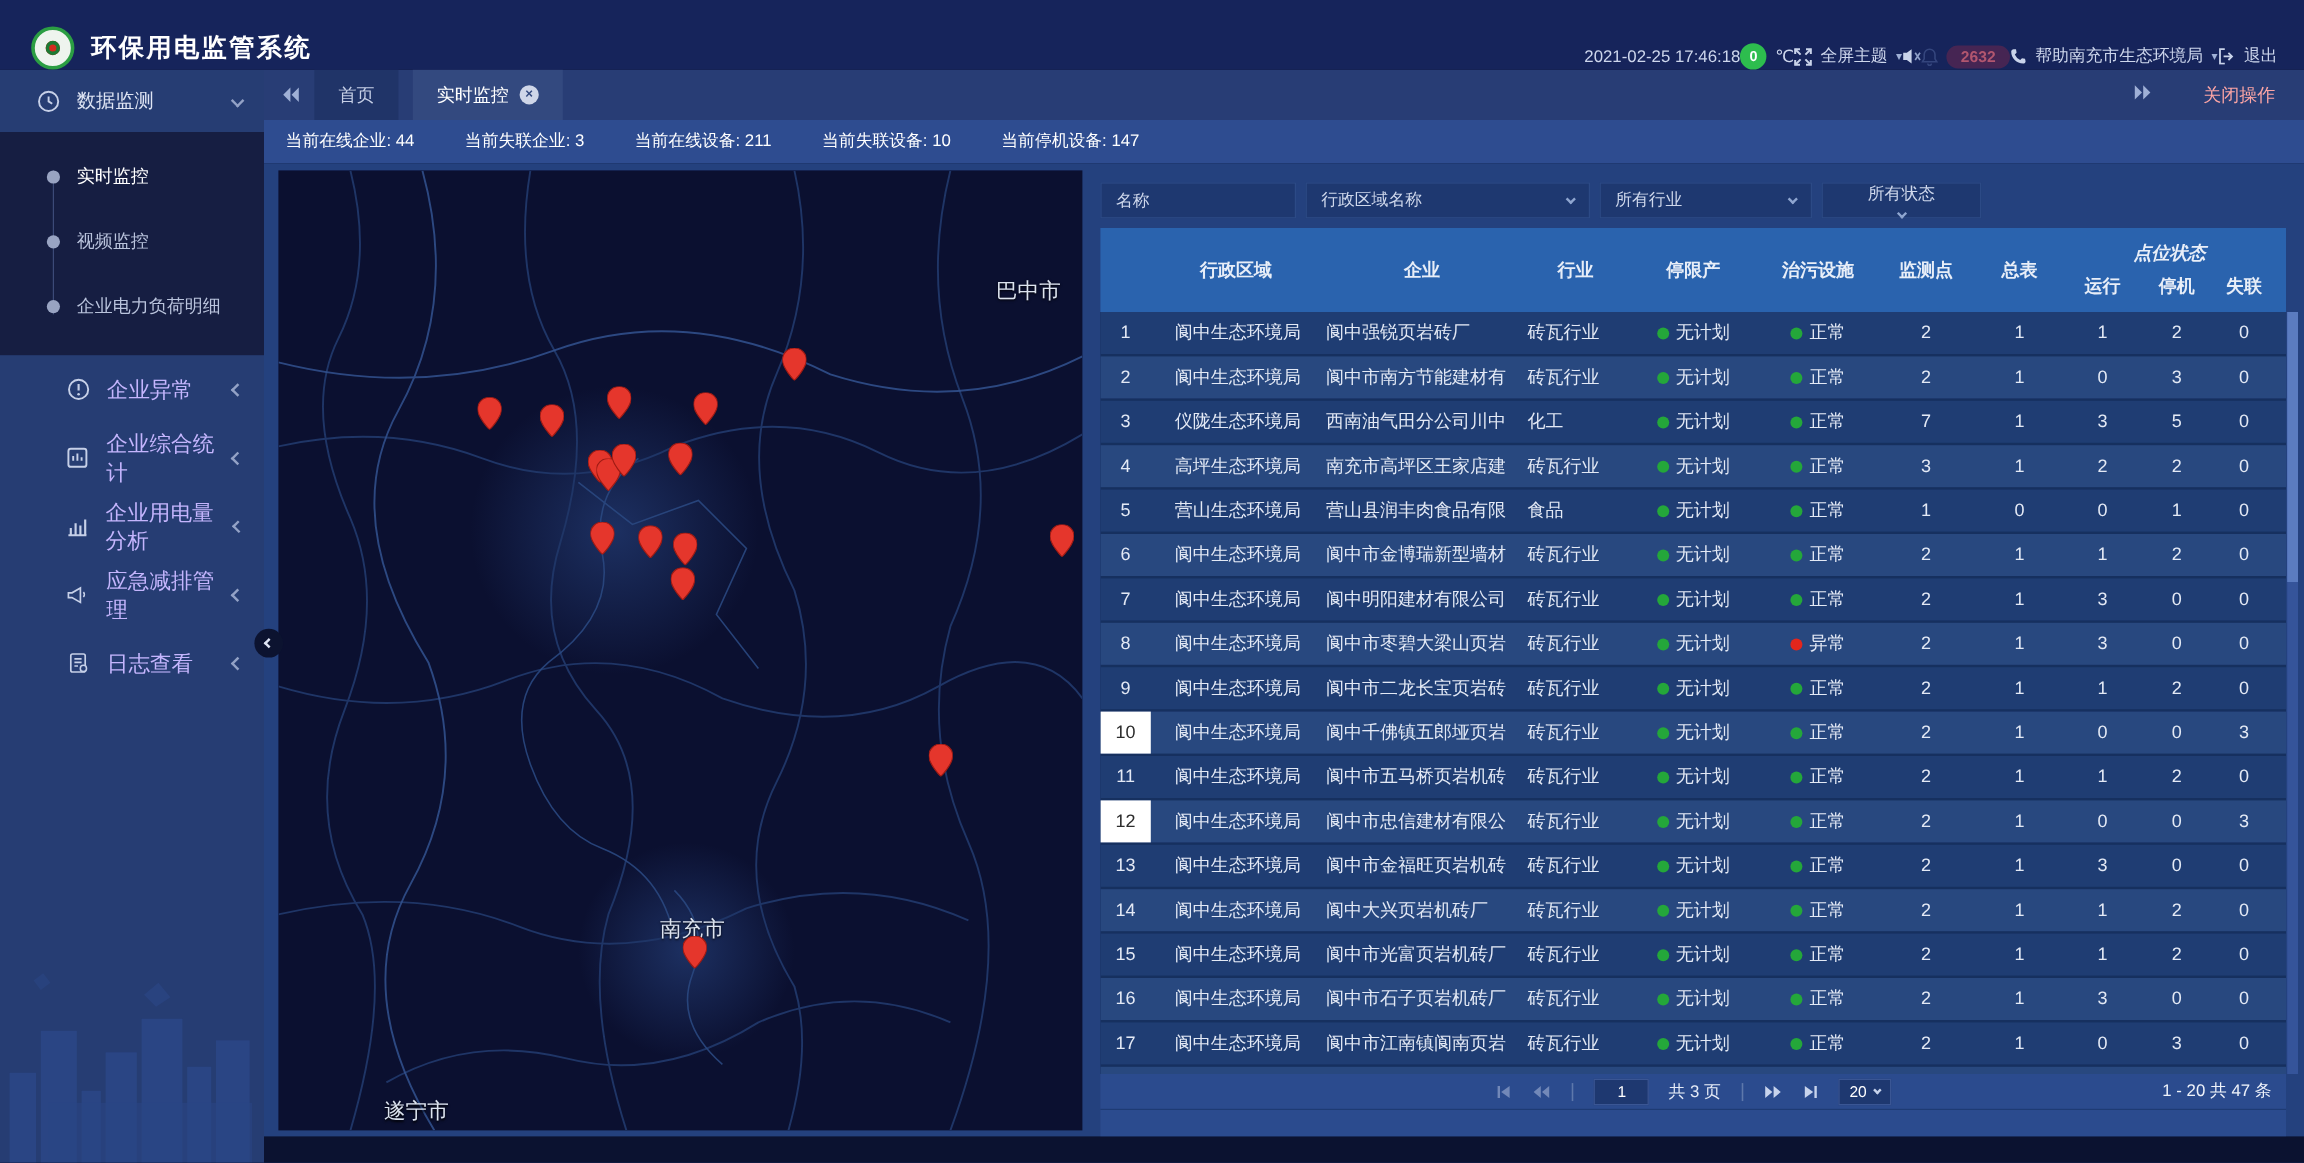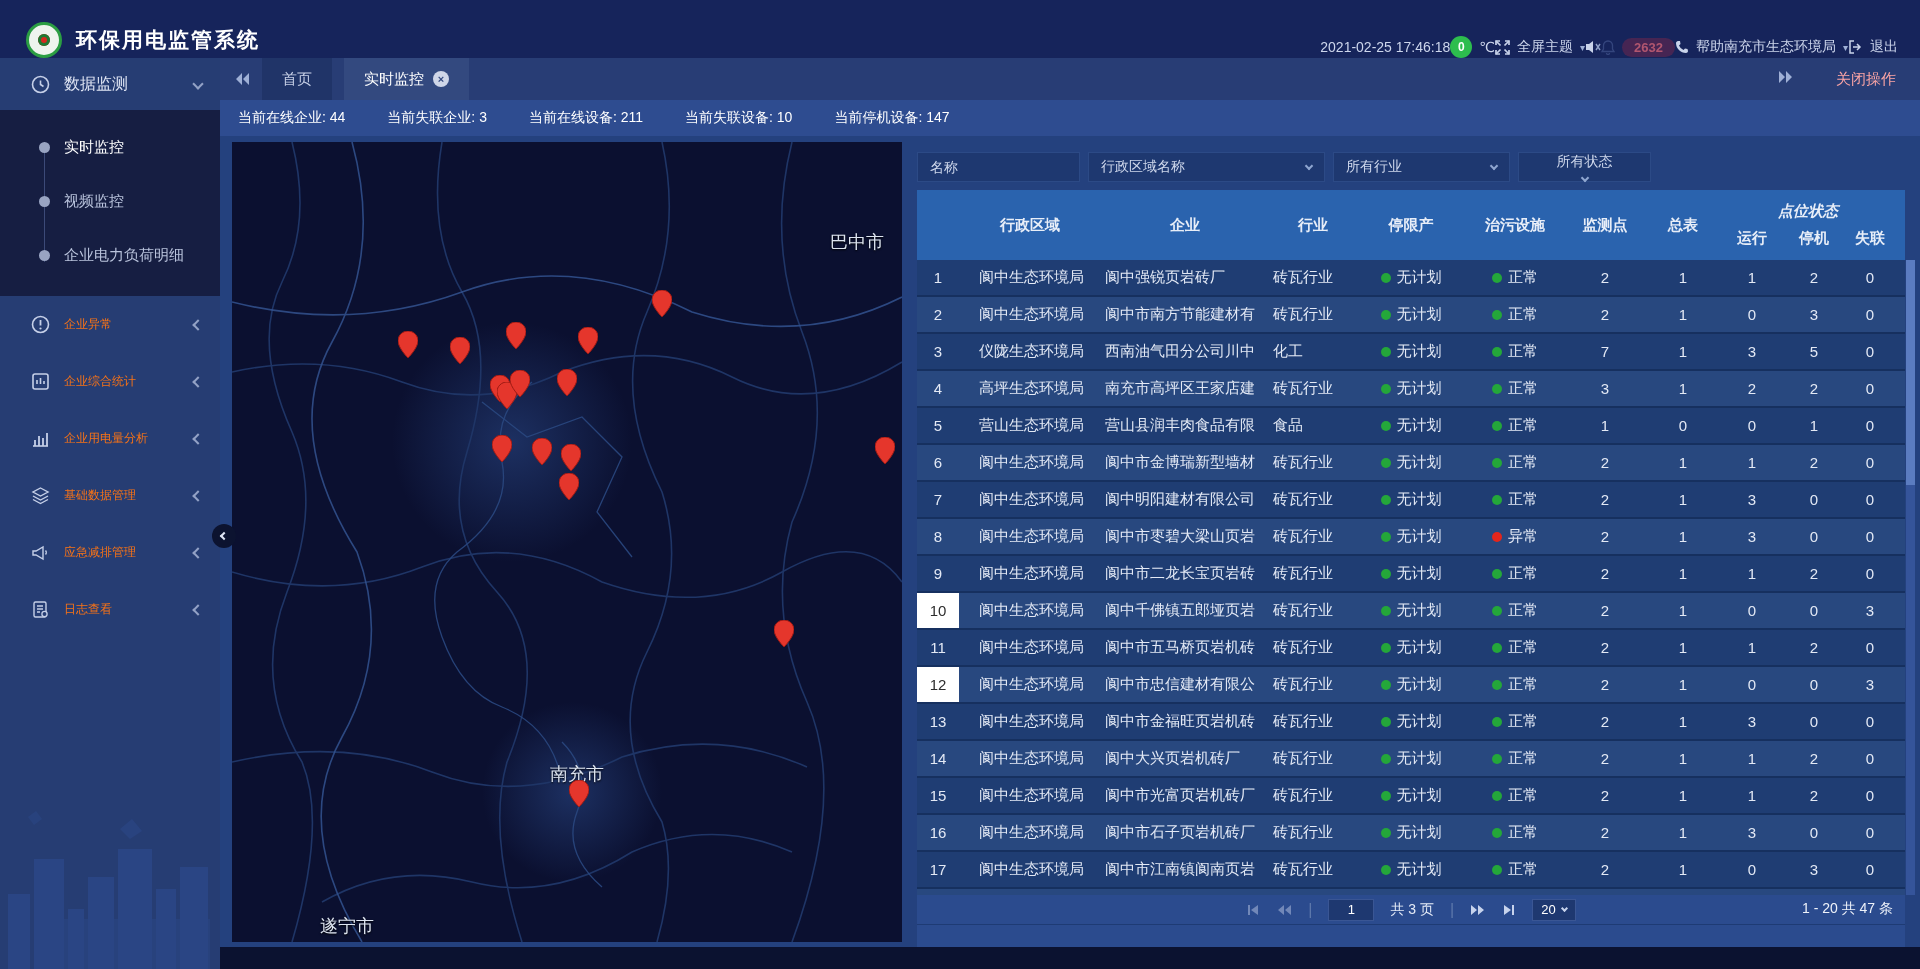--- a/index.html
+++ b/index.html
@@ -31,21 +31,21 @@
   .menu-group-header .chev { margin-left:auto; }
   .chev { width:8px; height:8px; border-right:2px solid #93a2c6; border-bottom:2px solid #93a2c6; display:inline-block; }
   .chev.down { transform:rotate(45deg); }
   .chev.left { transform:rotate(135deg); }
   .submenu { background:#161e42; position:relative; padding:10px 0 14px 0; }
   .submenu .tline { position:absolute; left:44px; top:32px; bottom:34px; width:1px; background:#3c4a78; }
   .submenu-item { height:54px; display:flex; align-items:center; padding-left:64px; position:relative;
     font-size:15px; color:#b9c3dc; cursor:pointer; }
   .submenu-item .dot { position:absolute; left:39px; width:11px; height:11px; border-radius:50%; background:#99a4c2; }
   .submenu-item.active { color:#ffffff; }
-  .menu-item { height:57px; display:flex; align-items:center; padding:0 18px 0 30px; font-size:12px; color:#f97316; cursor:pointer; }
+  .menu-item { height:57px; display:flex; align-items:center; padding:0 18px 0 30px; font-size:18px; color:#c4b5fd; cursor:pointer;margin-left:25px; }
   .menu-item .mi-icon { margin-right:14px; }
   .menu-item .chev { margin-left:auto; }
   .mi-icon { width:20px; height:20px; display:flex; align-items:center; justify-content:center; }
   .skyline { position:absolute; bottom:0; left:0; width:220px; opacity:.45; }
   .collapse-toggle { position:absolute; left:212px; top:524px; width:24px; height:24px; border-radius:50%;
     background:#0c1330; display:flex; align-items:center; justify-content:center; z-index:40; cursor:pointer; }
   .collapse-toggle .chev { width:6px; height:6px; border-color:#dfe5f4; }
 
   
   .main { position:absolute; left:220px; top:58px; width:1700px; height:911px; }
@@ -226,30 +226,20 @@
     <span class="chev left"></span>
   </div>
   <div class="menu-item">
     <span class="mi-icon">
       <svg width="19" height="19" viewBox="0 0 19 19">
           <path d="M2 17h15" stroke="#c6d0e8" stroke-width="1.6"></path>
           <path d="M4 17v-6M8 17V7M12 17v-8M16 17V4" stroke="#c6d0e8" stroke-width="1.8"></path>
         </svg>
     </span>
     <span>企业用电量分析</span>
-    <span class="chev left"></span>
-  </div>
-  <div class="menu-item">
-    <span class="mi-icon">
-      <svg width="19" height="19" viewBox="0 0 19 19">
-          <path d="M9.5 2L17 6l-7.5 4L2 6z" stroke="#c6d0e8" stroke-width="1.4" fill="none"></path>
-          <path d="M2 10l7.5 4L17 10M2 13.5l7.5 4 7.5-4" stroke="#c6d0e8" stroke-width="1.4" fill="none"></path>
-        </svg>
-    </span>
-    <span>基础数据管理</span>
     <span class="chev left"></span>
   </div>
   <div class="menu-item">
     <span class="mi-icon">
       <svg width="19" height="19" viewBox="0 0 19 19">
           <path d="M2 8v4h3l7 4V4L5 8z" stroke="#c6d0e8" stroke-width="1.4" fill="none"></path>
           <path d="M14.5 7.5c1 1 1 3 0 4" stroke="#c6d0e8" stroke-width="1.4" fill="none"></path>
         </svg>
     </span>
     <span>应急减排管理</span>

